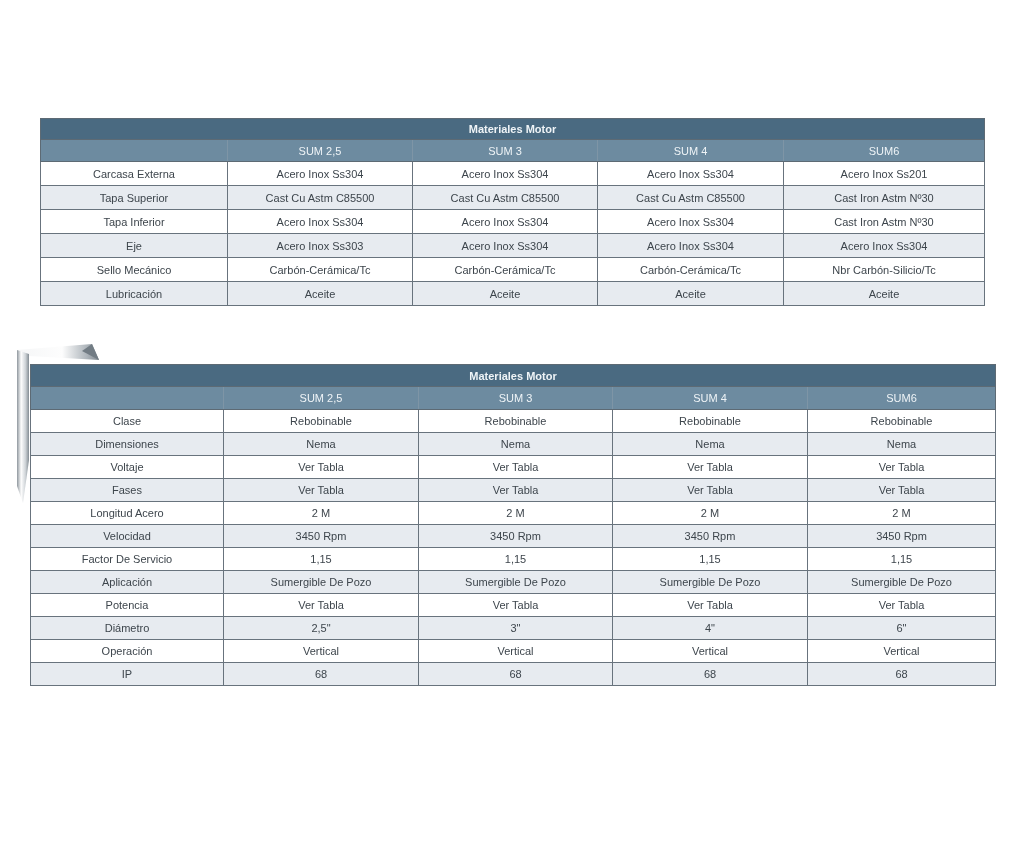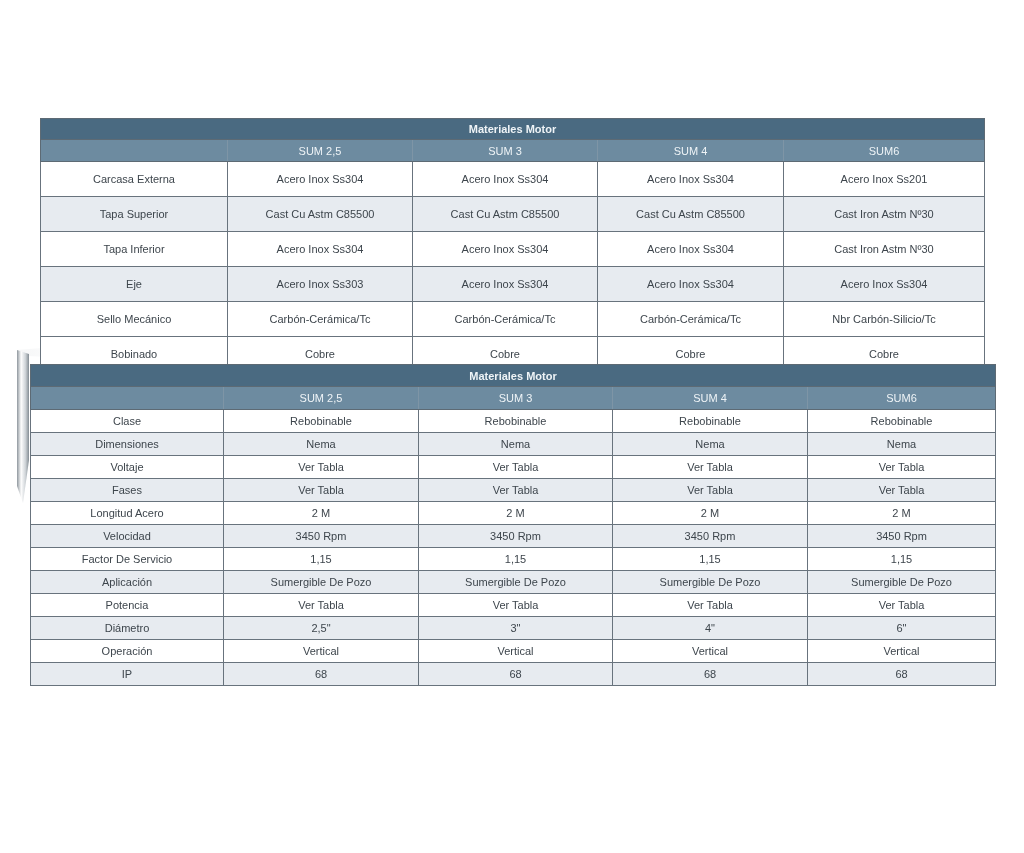--- a/index.html
+++ b/index.html
@@ -56,21 +56,21 @@
     border:1px solid var(--cell-border);
     background:var(--row-white);
     color:var(--cell-text);
   }
   .tbl tr.alt td{background:var(--row-alt);margin-top:42px;}
   
   .t1{left:40px;top:118px;}
   .t1 table{width:944px;}
   .t1 th.title-th{height:21px;}
   .t1 th.col-th{height:22px;}
-  .t1 td{height:35px;}
+  .t1 td{height:24px;}
   
   .t2{left:30px;top:364px;}
   .t2 table{width:965px;}
   .t2 th.title-th{height:22px;}
   .t2 th.col-th{height:23px;}
   .t2 td{height:23px;}
   .ribbon{
     position:absolute;
     left:12px;top:340px;
     width:92px;height:172px;
@@ -149,26 +149,26 @@
           <td>Acero Inox Ss304</td>
           <td>Acero Inox Ss304</td>
         </tr>
         <tr>
           <td>Sello Mecánico</td>
           <td>Carbón-Cerámica/Tc</td>
           <td>Carbón-Cerámica/Tc</td>
           <td>Carbón-Cerámica/Tc</td>
           <td>Nbr Carbón-Silicio/Tc</td>
         </tr>
-        <tr>
-          <td>Bobinado</td>
-          <td>Cobre</td>
-          <td>Cobre</td>
-          <td>Cobre</td>
-          <td>Cobre</td>
+        <tr class="alt">
+          <td>Lubricación</td>
+          <td>Aceite</td>
+          <td>Aceite</td>
+          <td>Aceite</td>
+          <td>Aceite</td>
         </tr>
       </tbody>
   </table>
 </div>
 
 <div class="tbl t2">
   <table>
     <colgroup>
       <col style="width:193px">
         <col style="width:195px">

